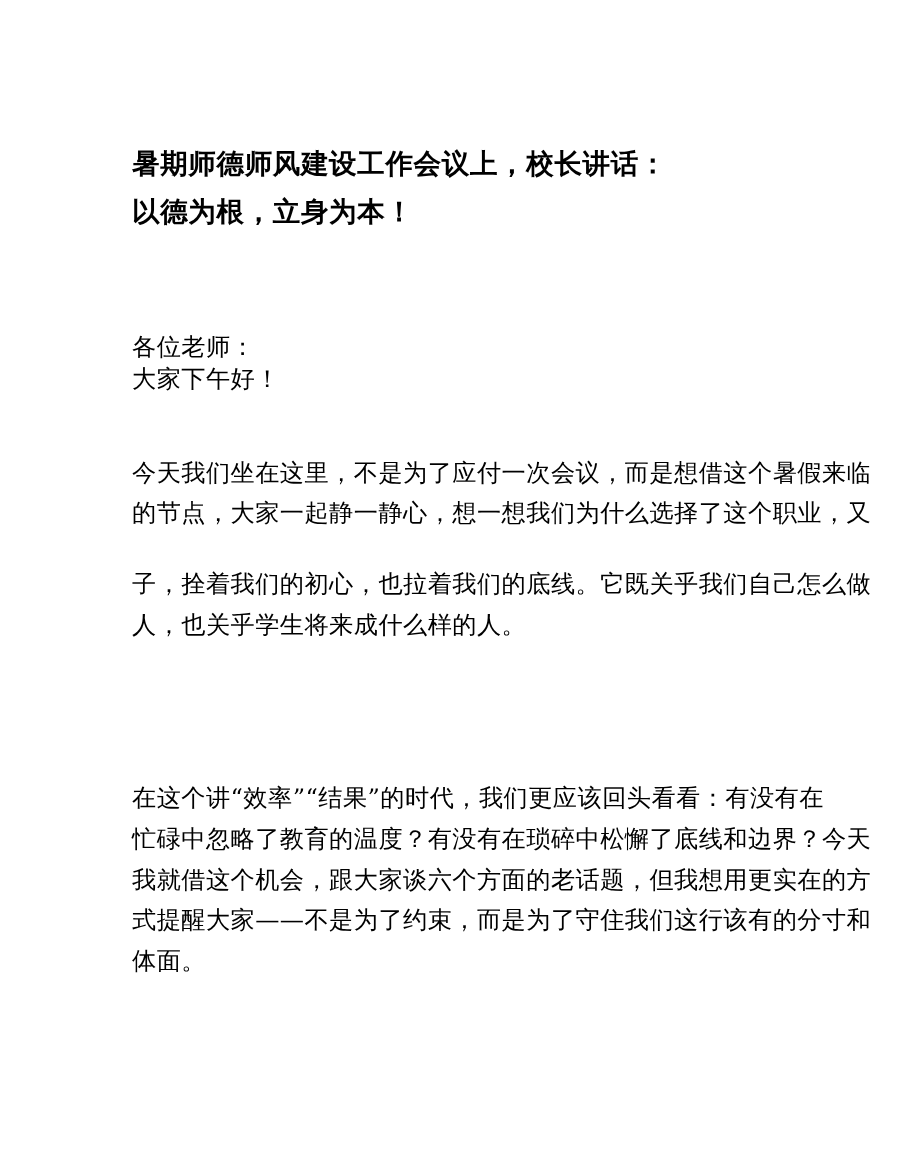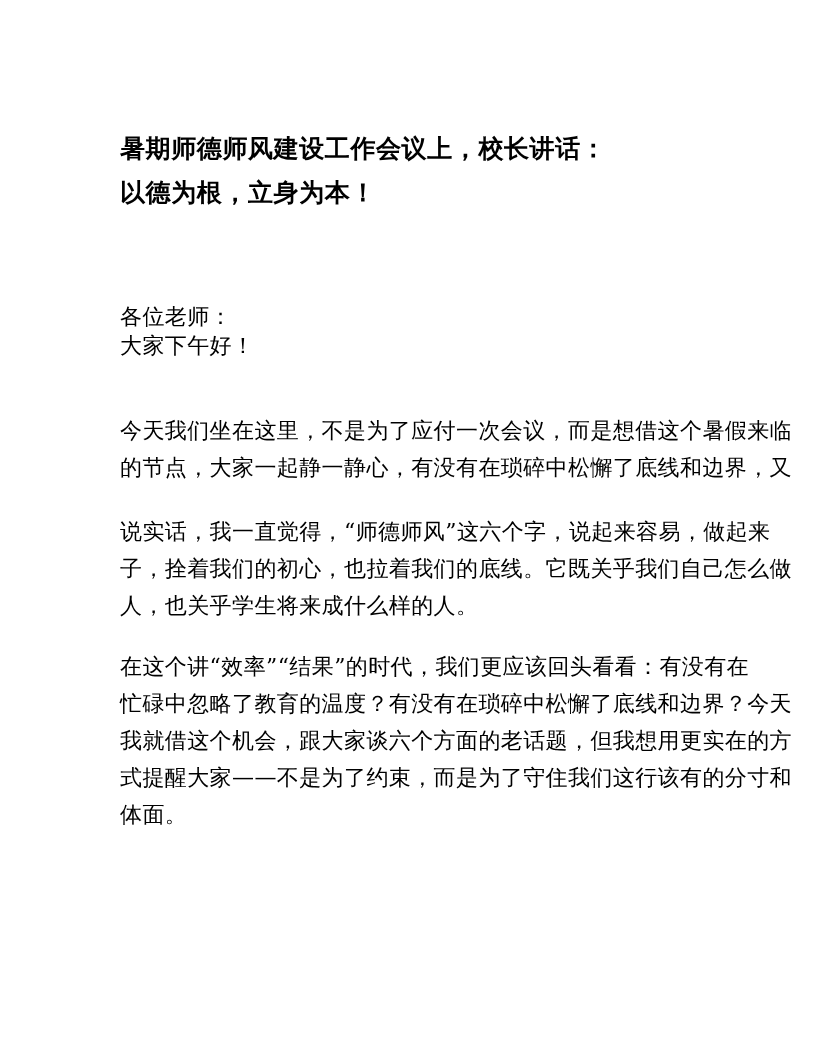--- a/index.html
+++ b/index.html
@@ -63,29 +63,28 @@
   <p class="para" style="top:298px;">
     <span class="line last">各位老师：</span>
   </p>
 
   <p class="para" style="top:327px;">
     <span class="line last">大家下午好！</span>
   </p>
 
   <p class="para" style="top:412px;">
     <span class="line">今天我们坐在这里，不是为了应付一次会议，而是想借这个暑假来临</span>
-    <span class="line">的节点，大家一起静一静心，有没有在琐碎中松懈了底线和边界，又</span>
+    <span class="line">的节点，大家一起静一静心，想一想我们为什么选择了这个职业，又</span>
   </p>
 
   <p class="para" style="top:513px;">
-    <span class="line">说实话，我一直觉得，“师德师风”这六个字，说起来容易，做起来</span>
     <span class="line">子，拴着我们的初心，也拉着我们的底线。它既关乎我们自己怎么做</span>
     <span class="line last">人，也关乎学生将来成什么样的人。</span>
   </p>
 
-  <p class="para" style="top:648px;">
+  <p class="para" style="top:708px;">
     <span class="line">在这个讲“效率”“结果”的时代，我们更应该回头看看：有没有在</span>
     <span class="line">忙碌中忽略了教育的温度？有没有在琐碎中松懈了底线和边界？今天</span>
     <span class="line">我就借这个机会，跟大家谈六个方面的老话题，但我想用更实在的方</span>
     <span class="line">式提醒大家——不是为了约束，而是为了守住我们这行该有的分寸和</span>
     <span class="line last">体面。</span>
   </p>
 </div>
 
 </body></html>

